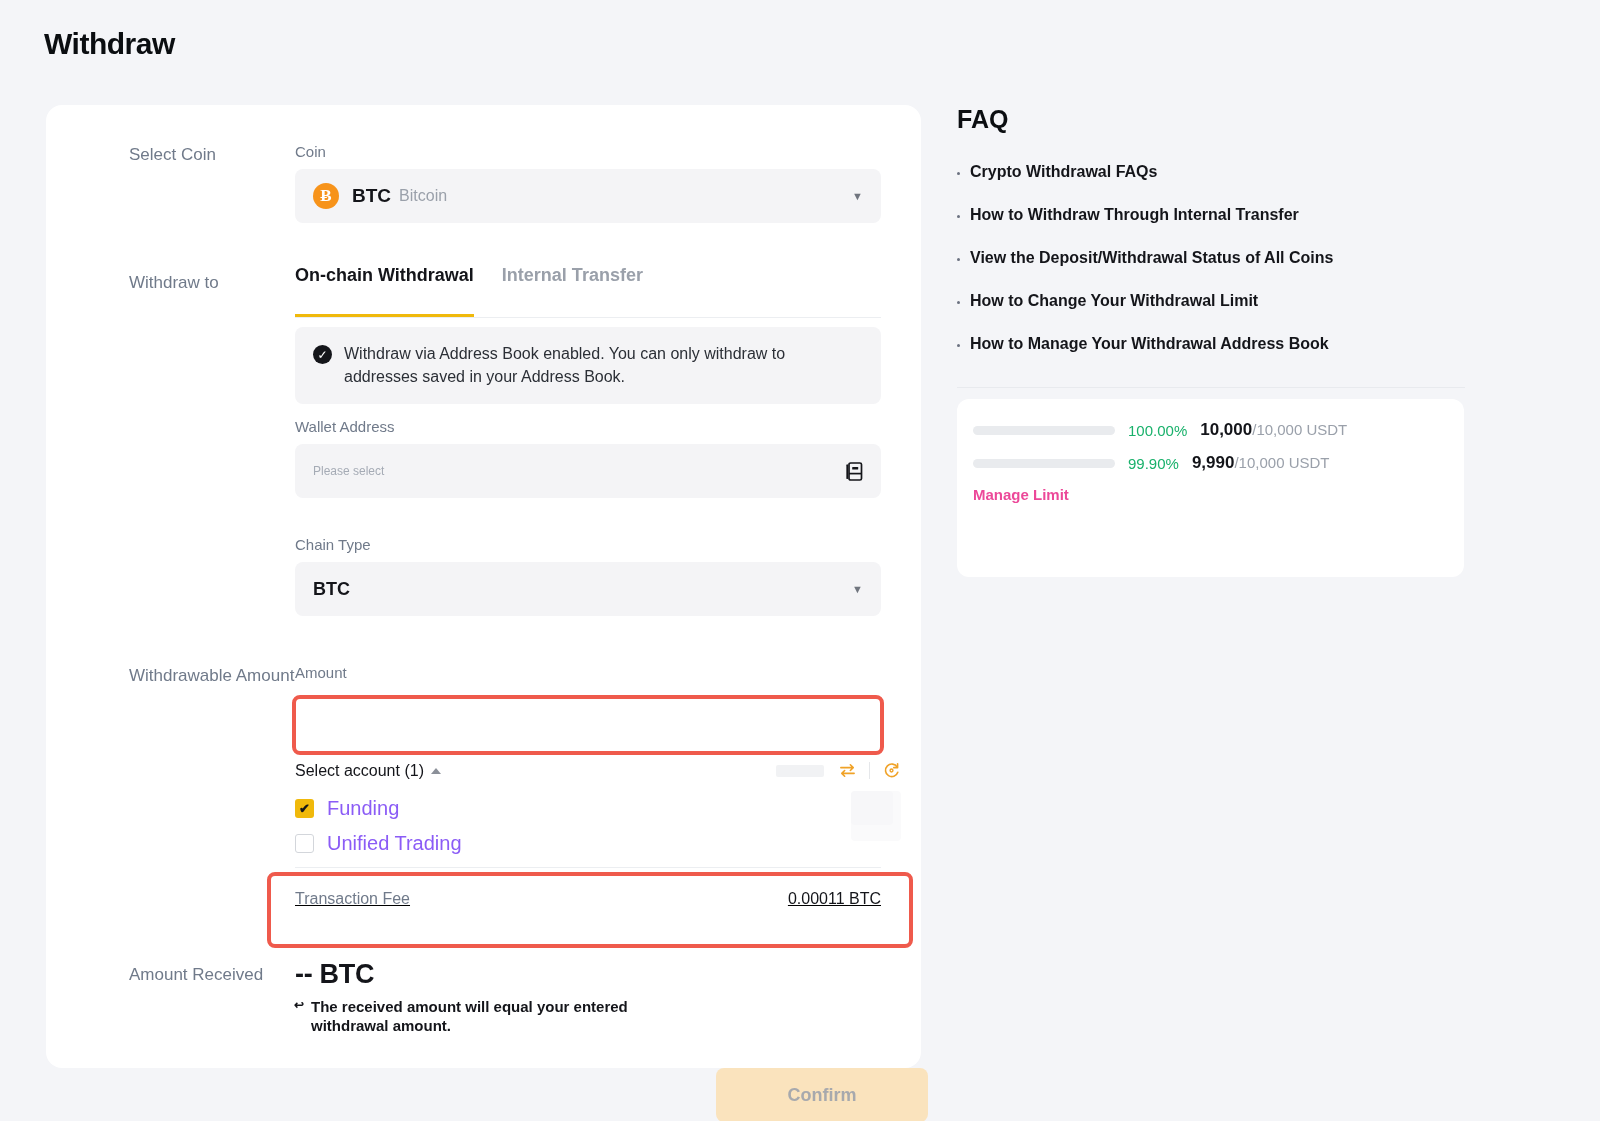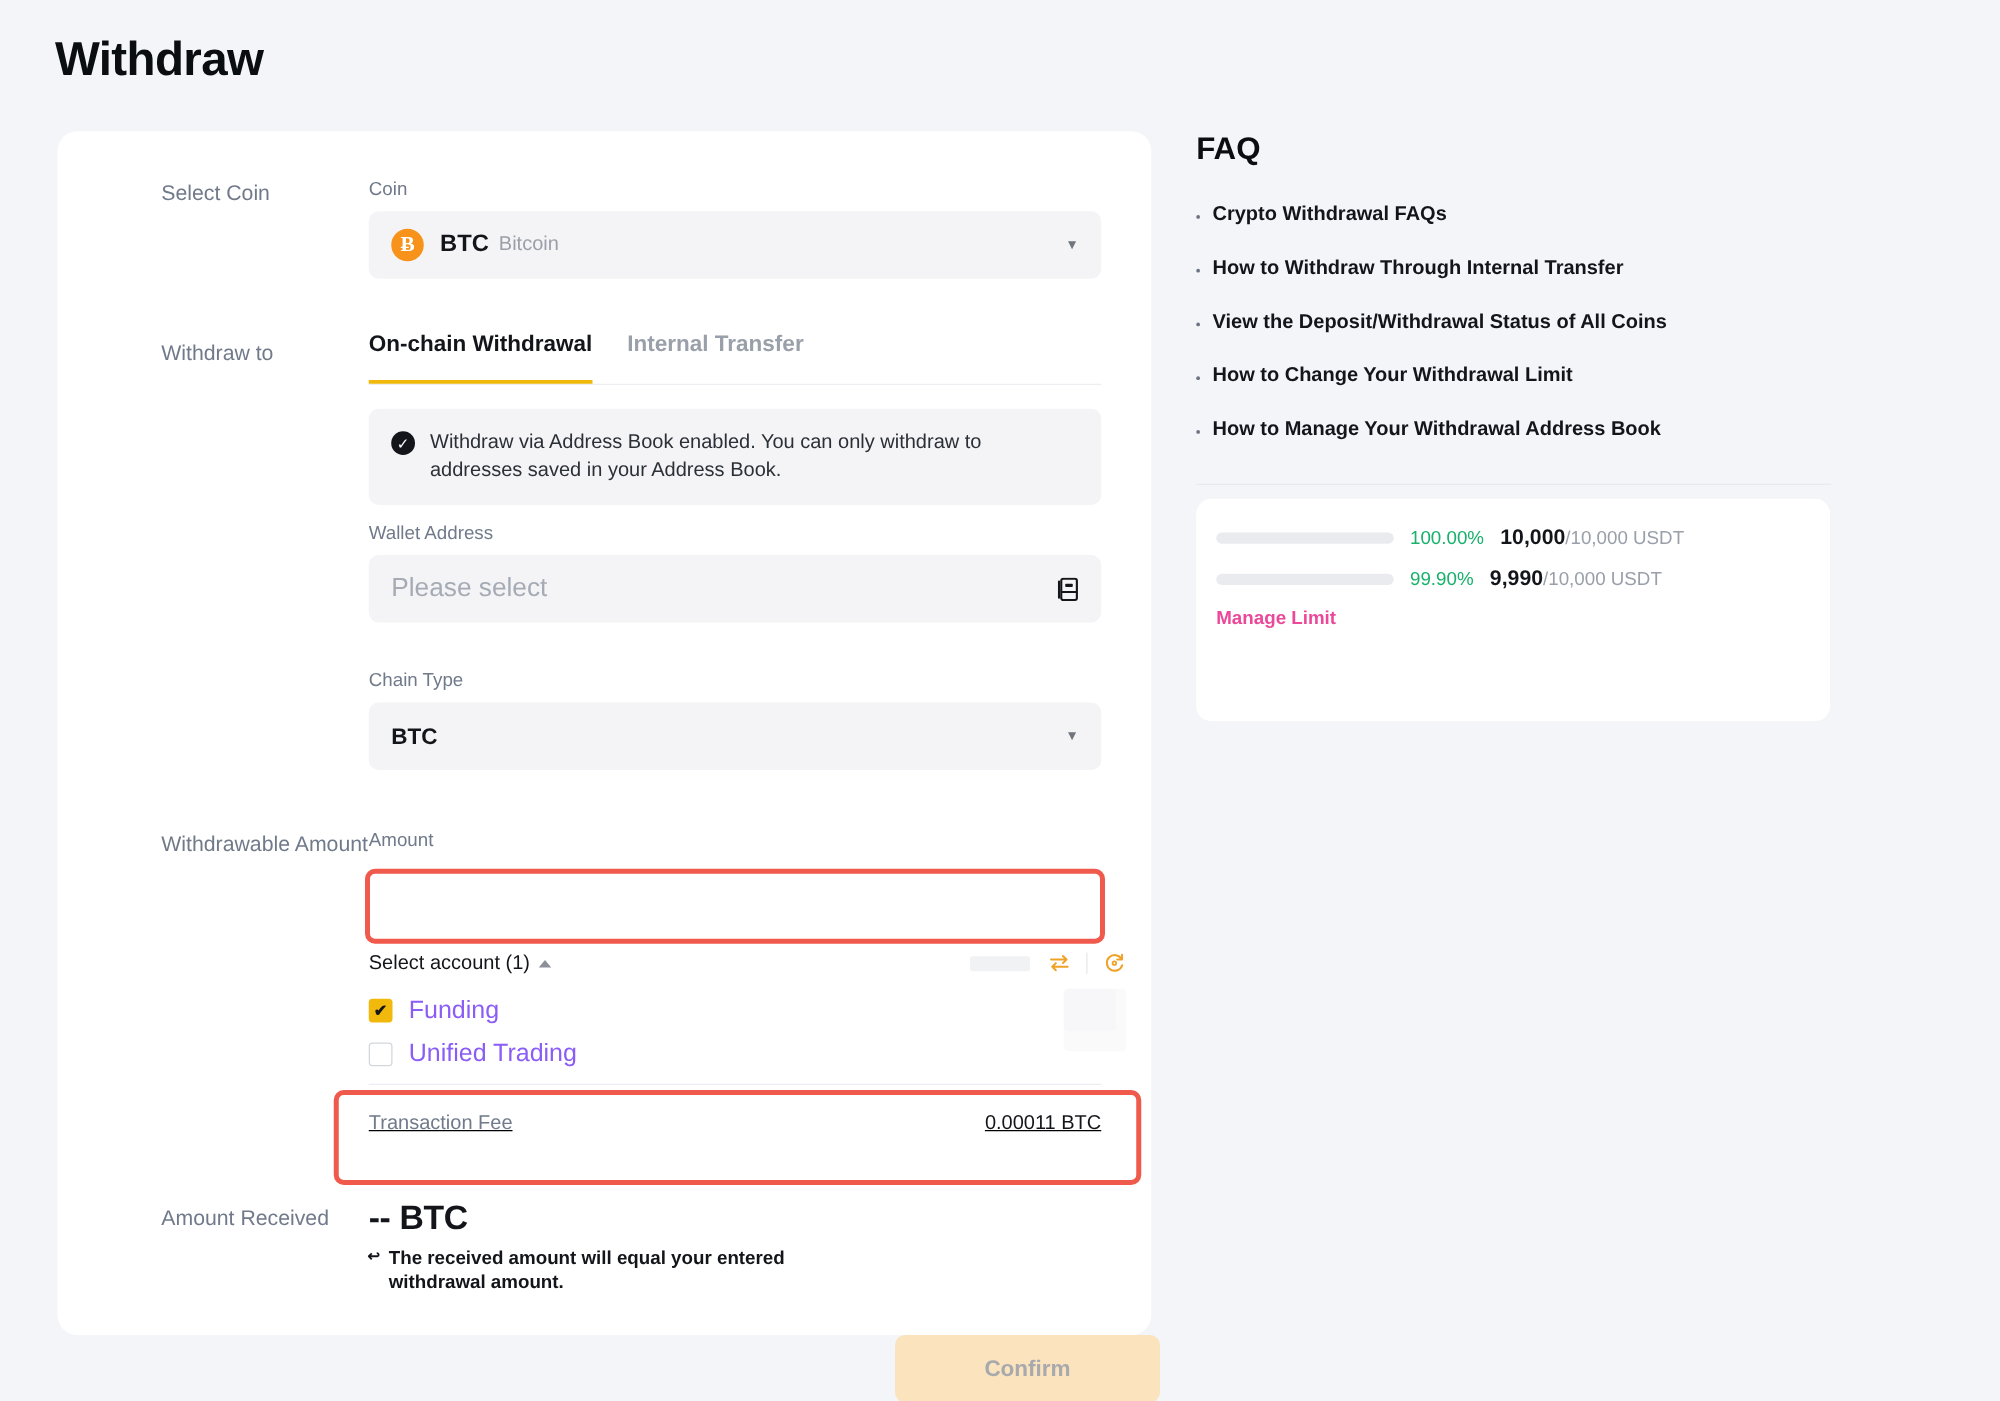--- a/index.html
+++ b/index.html
@@ -7,21 +7,21 @@
     width: 1600px; height: 1121px;
     background: #f4f5f8;
     font-family: "Liberation Sans", sans-serif;
     -webkit-font-smoothing: antialiased;
   }
   .page { position: relative; width: 1600px; height: 1121px; overflow: hidden; }
 
   
   .page-title {
     position: absolute; left: 44px; top: 27px;
-    font-size: 38px; font-weight: 700; color: #0b0e11;
+    font-size: 30px; font-weight: 700; color: #0b0e11;
     letter-spacing: -0.5px;
   }
 
   
   .main-card {
     position: absolute; left: 46px; top: 105px;
     width: 875px; height: 963px;
     background: #ffffff; border-radius: 16px;
   }
 
@@ -54,41 +54,41 @@
     font-size: 17px; font-weight: 700; font-family: "Liberation Serif", serif;
     margin-right: 13px; flex: 0 0 auto;
   }
   .coin-sym { font-size: 19px; font-weight: 700; color: #14151a; }
   .coin-name { font-size: 16px; color: #9aa0aa; margin-left: 8px; }
 
   
   .tabs { display: flex; width: 586px; border-bottom: 1px solid #eceef1; }
   .tab {
     font-size: 18px; font-weight: 700; color: #14151a;
-    padding-bottom: 18px; margin-right: 28px;
+    padding-bottom: 28px; margin-right: 28px;
     border-bottom: 3px solid transparent; cursor: pointer;
   }
   .tab.active { border-bottom-color: #f0b90b; }
   .tab.inactive { color: #9aa0aa; font-weight: 700; }
 
   
   .notice {
     width: 586px; background: #f4f4f6; border-radius: 8px;
     padding: 16px 18px; display: flex; gap: 12px;
   }
   .notice-icon {
     flex: 0 0 auto; width: 19px; height: 19px; border-radius: 50%;
     background: #14151a; color: #fff; font-size: 12px;
     display: flex; align-items: center; justify-content: center;
     margin-top: 2px;
   }
   .notice-text { font-size: 16px; color: #2b2f36; line-height: 1.42; }
 
   
-  .placeholder { color: #a5abb5; font-size: 21px; }
+  .placeholder { color: #a5abb5; font-size: 12px; }
   .addrbook-icon { margin-left: auto; display: flex; align-items: center; }
 
   
   .hl-red {
     position: absolute;
     border: 4px solid #ef5a4c; border-radius: 8px;
   }
 
   .amount-box {
     width: 586px; height: 54px; background: #f4f4f6; border-radius: 6px;

